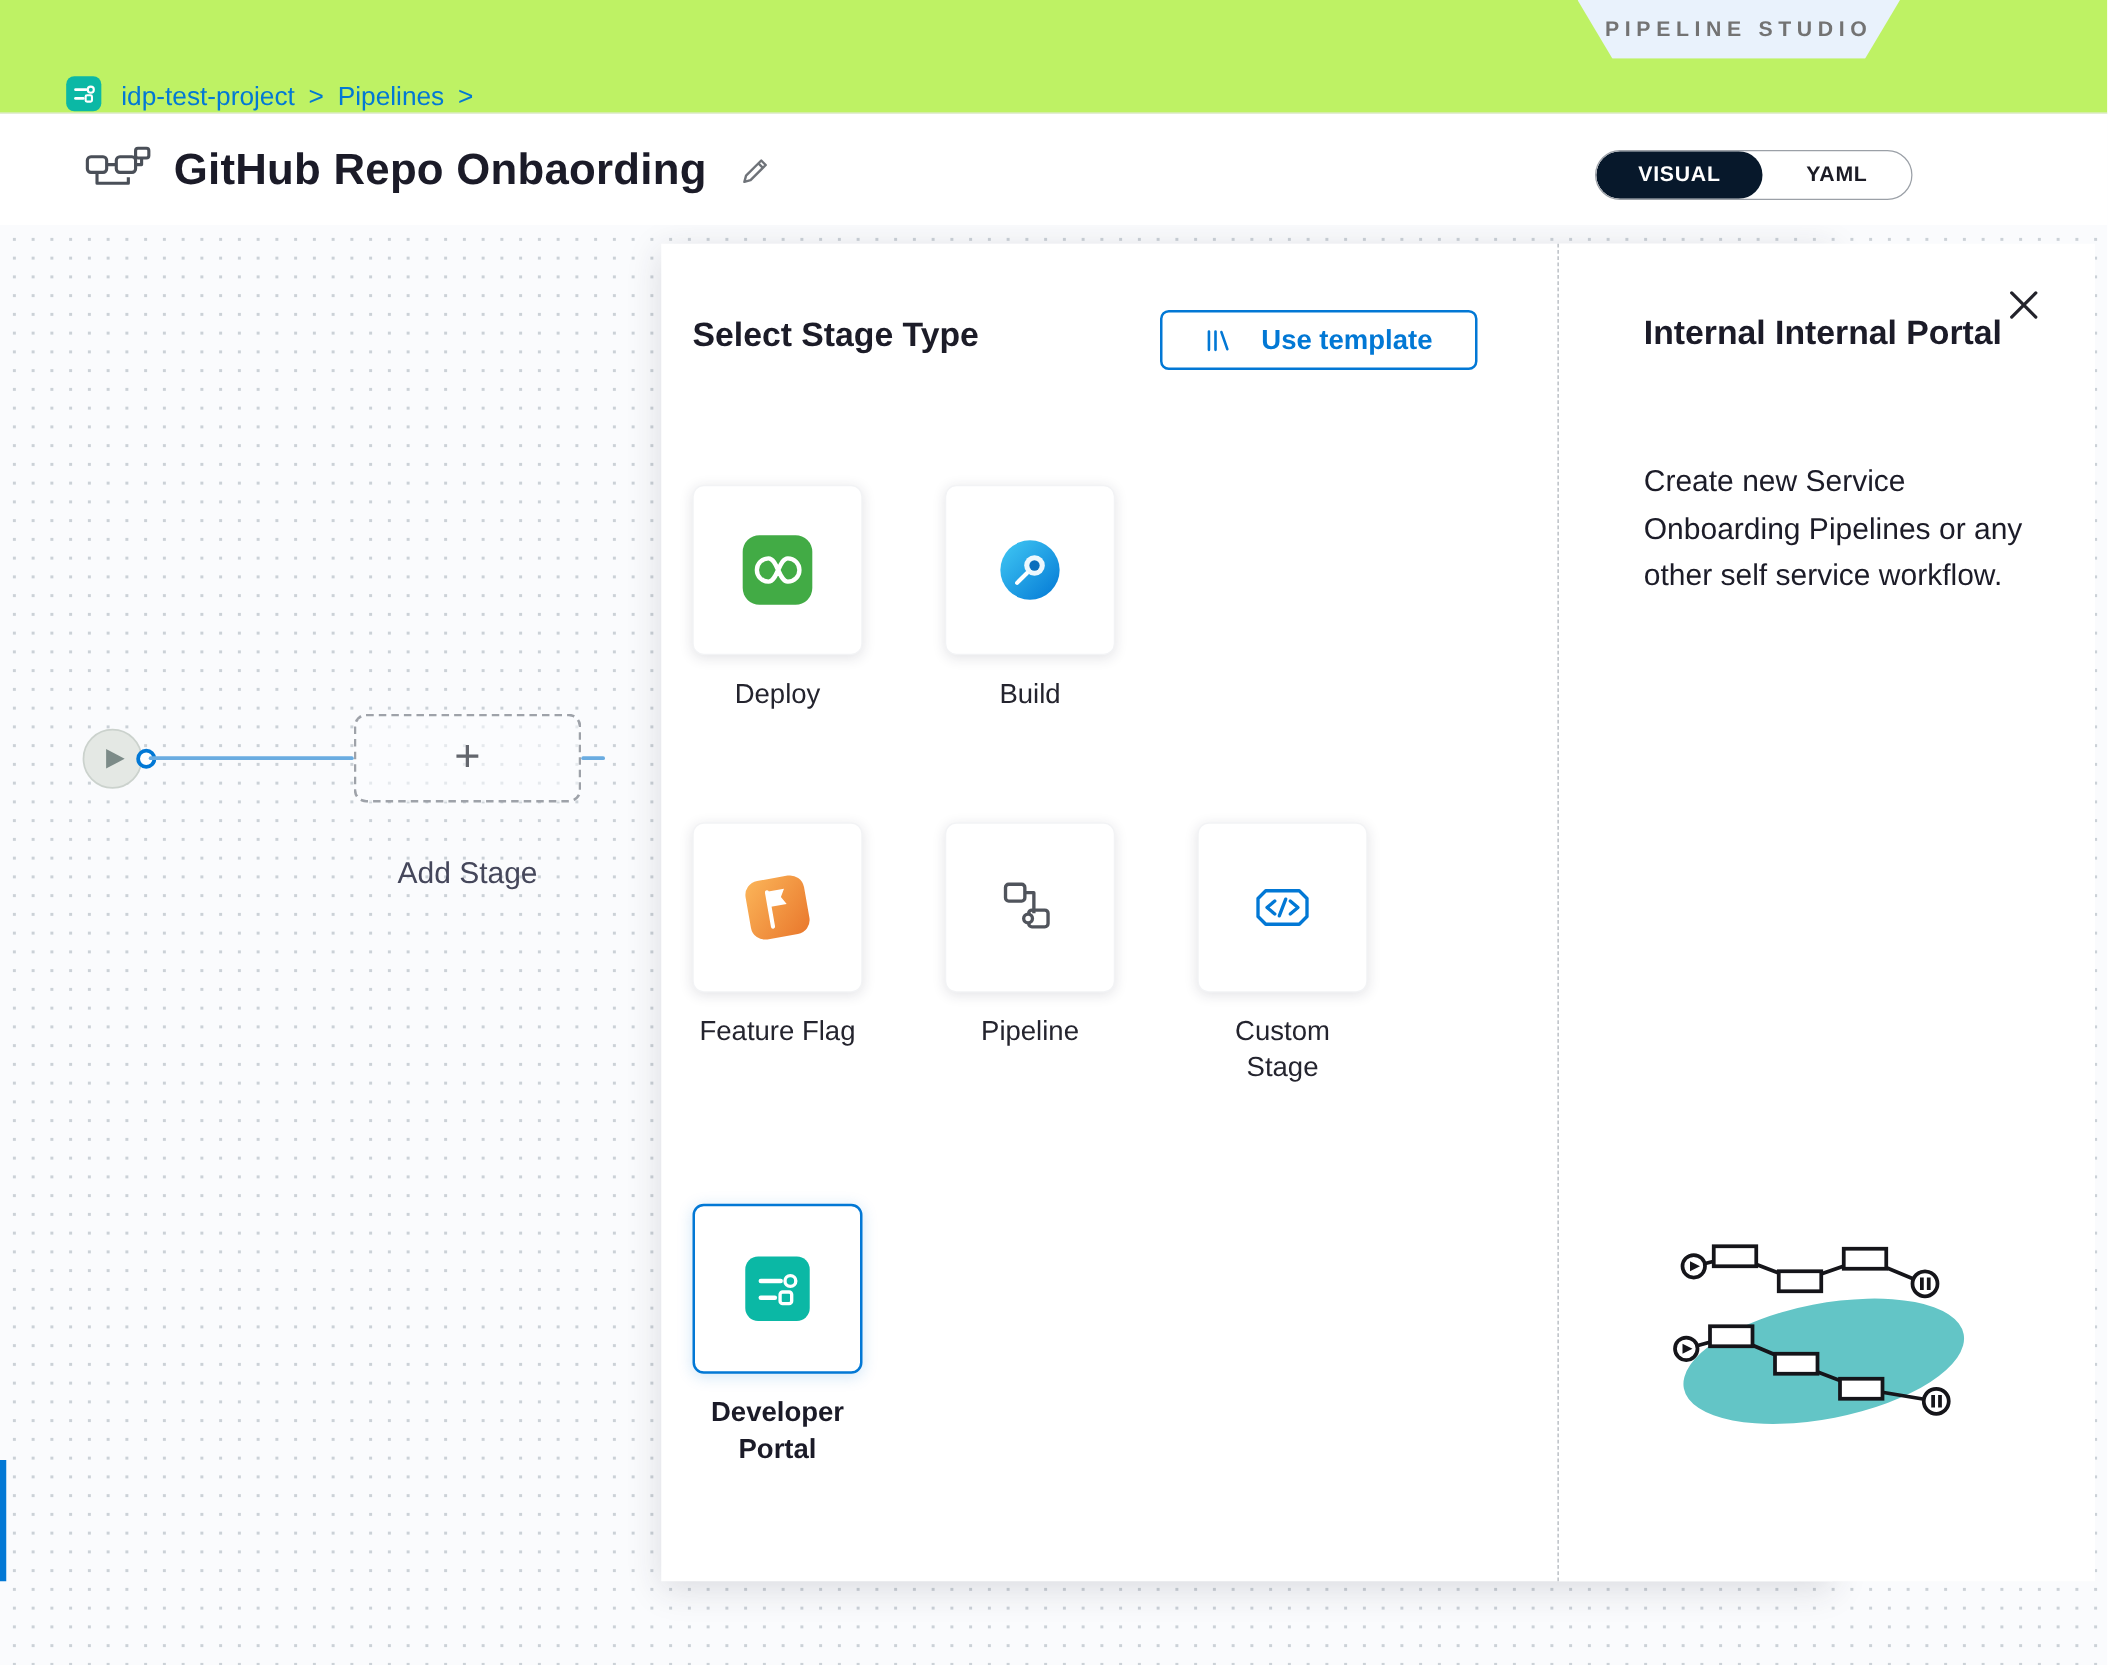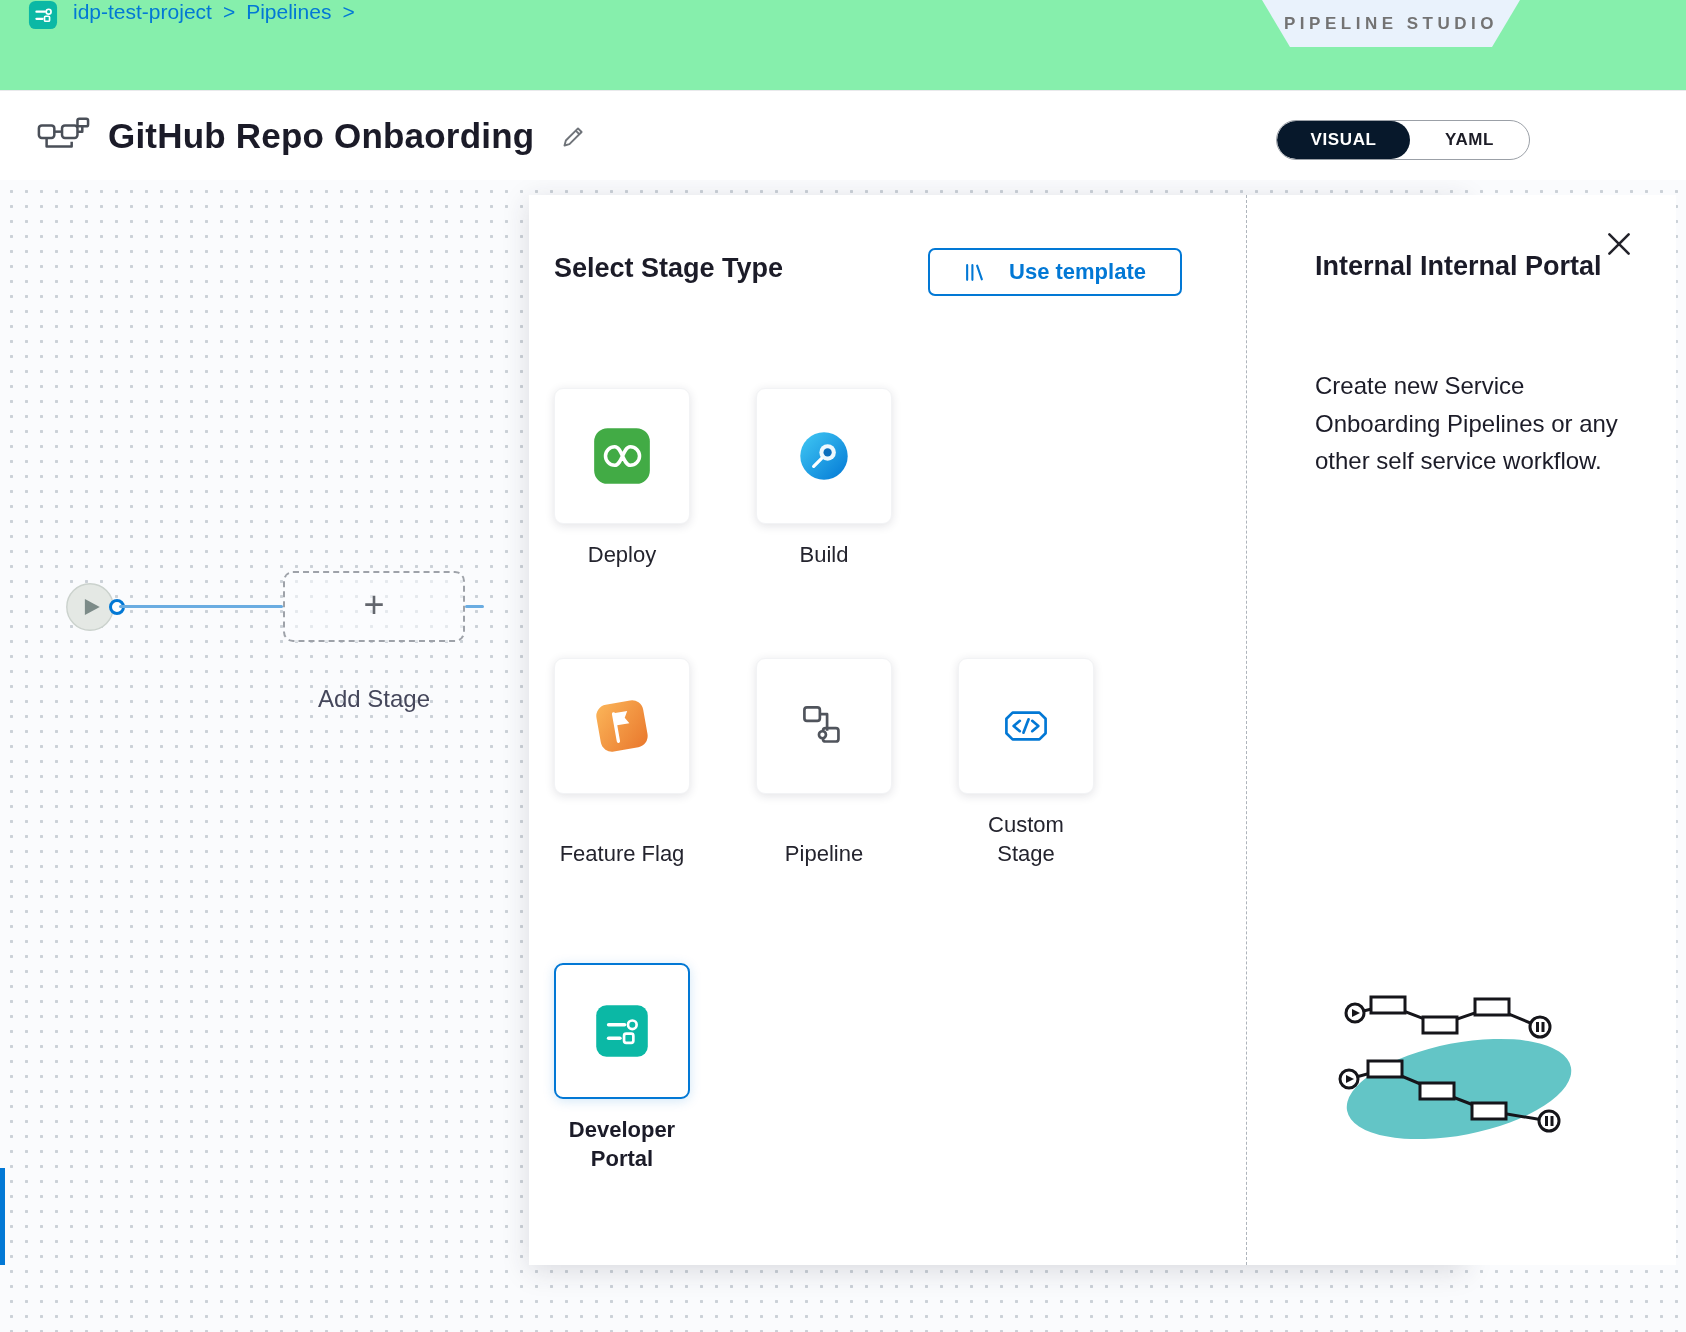--- a/index.html
+++ b/index.html
@@ -1,34 +1,34 @@
 <!DOCTYPE html>
 <html><head>
 <meta charset="utf-8">
 <style>
   * { margin:0; padding:0; box-sizing:border-box; }
   html,body { background:#fff; }
   body { font-family:"Liberation Sans","DejaVu Sans",sans-serif; color:#1c1c28; }
   .screen { position:relative; width:1686px; height:1332px; background:#ffffff; overflow:hidden; }
 
   
-  .breadcrumb-bar { position:absolute; top:0; left:0; right:0; height:91px; background:#86efac;
-                    border-bottom:1px solid #E9EAEC; display:flex; align-items:flex-start; padding-left:28px; z-index:5; }
+  .breadcrumb-bar { position:absolute; top:0; left:0; right:0; height:91px; background:#bef264;
+                    border-bottom:1px solid #E9EAEC; display:flex; align-items:flex-end; padding-left:52px; z-index:5; }
   .crumb-icon { width:30px; height:30px; margin-right:15px; flex:0 0 auto; }
   .crumb-link { color:#0278D5; font-size:21px; text-decoration:none; cursor:pointer; }
   .crumb-sep { color:#0278D5; font-size:21px; margin:0 11px; }
 
   .studio-badge { position:absolute; top:0; left:1262px; width:258px; height:47px; background:#E9F2FC;
                   clip-path:polygon(0 0, 100% 0, calc(100% - 28px) 100%, 28px 100%);
                   color:#737373; font-size:17px; font-weight:bold; letter-spacing:4.5px;
                   display:flex; align-items:center; justify-content:center; z-index:6; }
 
   
   .header-bar { position:absolute; top:92px; left:0; right:0; height:88px; background:#fff;
-                display:flex; align-items:center; padding-left:36px; z-index:5; }
+                display:flex; align-items:center; padding-left:67px; z-index:5; }
   .pipeline-icon { width:54px; height:42px; margin-right:18px; flex:0 0 auto; }
   .page-title { font-size:35px; font-weight:bold; color:#1B1B28; letter-spacing:0.2px; }
   .edit-pencil { width:27px; height:27px; margin-left:26px; cursor:pointer; }
 
   .view-toggle { position:absolute; right:156px; top:28px; width:254px; height:40px;
                  border:1.5px solid #9BA0A7; border-radius:20px; display:flex; background:#fff; overflow:hidden; }
   .toggle-visual { flex:1.12; background:#07182B; border-radius:20px; color:#fff; font-size:17px; font-weight:bold;
                    letter-spacing:0.6px; display:flex; align-items:center; justify-content:center; cursor:pointer; }
   .toggle-yaml { flex:1; color:#1C1C26; font-size:17px; font-weight:bold; letter-spacing:0.6px;
                  display:flex; align-items:center; justify-content:center; cursor:pointer; }
@@ -60,21 +60,21 @@
   .panel-title { position:absolute; left:25px; top:58px; font-size:27px; font-weight:bold; color:#1C1C28; }
   .use-template-btn { position:absolute; left:399px; top:53px; width:254px; height:48px;
                       border:2px solid #0278D5; border-radius:7px; background:#fff; color:#0278D5;
                       font-size:22px; font-weight:600; display:flex; align-items:center; justify-content:center;
                       gap:24px; cursor:pointer; }
   .use-template-btn svg { width:21px; height:21px; }
 
   .stage-row { position:absolute; left:25px; display:flex; gap:66px; }
   .row-1 { top:193px; } .row-2 { top:463px; } .row-3 { top:768px; }
 
-  .stage-cell { width:136px; display:flex; flex-direction:column; align-items:center;justify-content:space-between; }
+  .stage-cell { width:136px; display:flex; flex-direction:column; align-items:center; }
   .stage-card { width:136px; height:136px; background:#fff; border-radius:9px;
                 box-shadow:0 2px 10px rgba(40,41,61,0.13); border:1px solid #F2F3F5;
                 display:flex; align-items:center; justify-content:center; cursor:pointer; }
   .stage-card svg { width:66px; height:66px; }
   .stage-card.selected { border:2px solid #0278D5; box-shadow:0 2px 12px rgba(2,120,213,0.18); }
   .stage-label { margin-top:16px; font-size:22px; line-height:29px; color:#24242E; text-align:center; max-width:130px; }
   .stage-label.selected { font-weight:bold; color:#1B1B28; }
 
   
   .info-panel { position:absolute; left:717px; top:0; width:430px; height:1070px; background:#fff;

